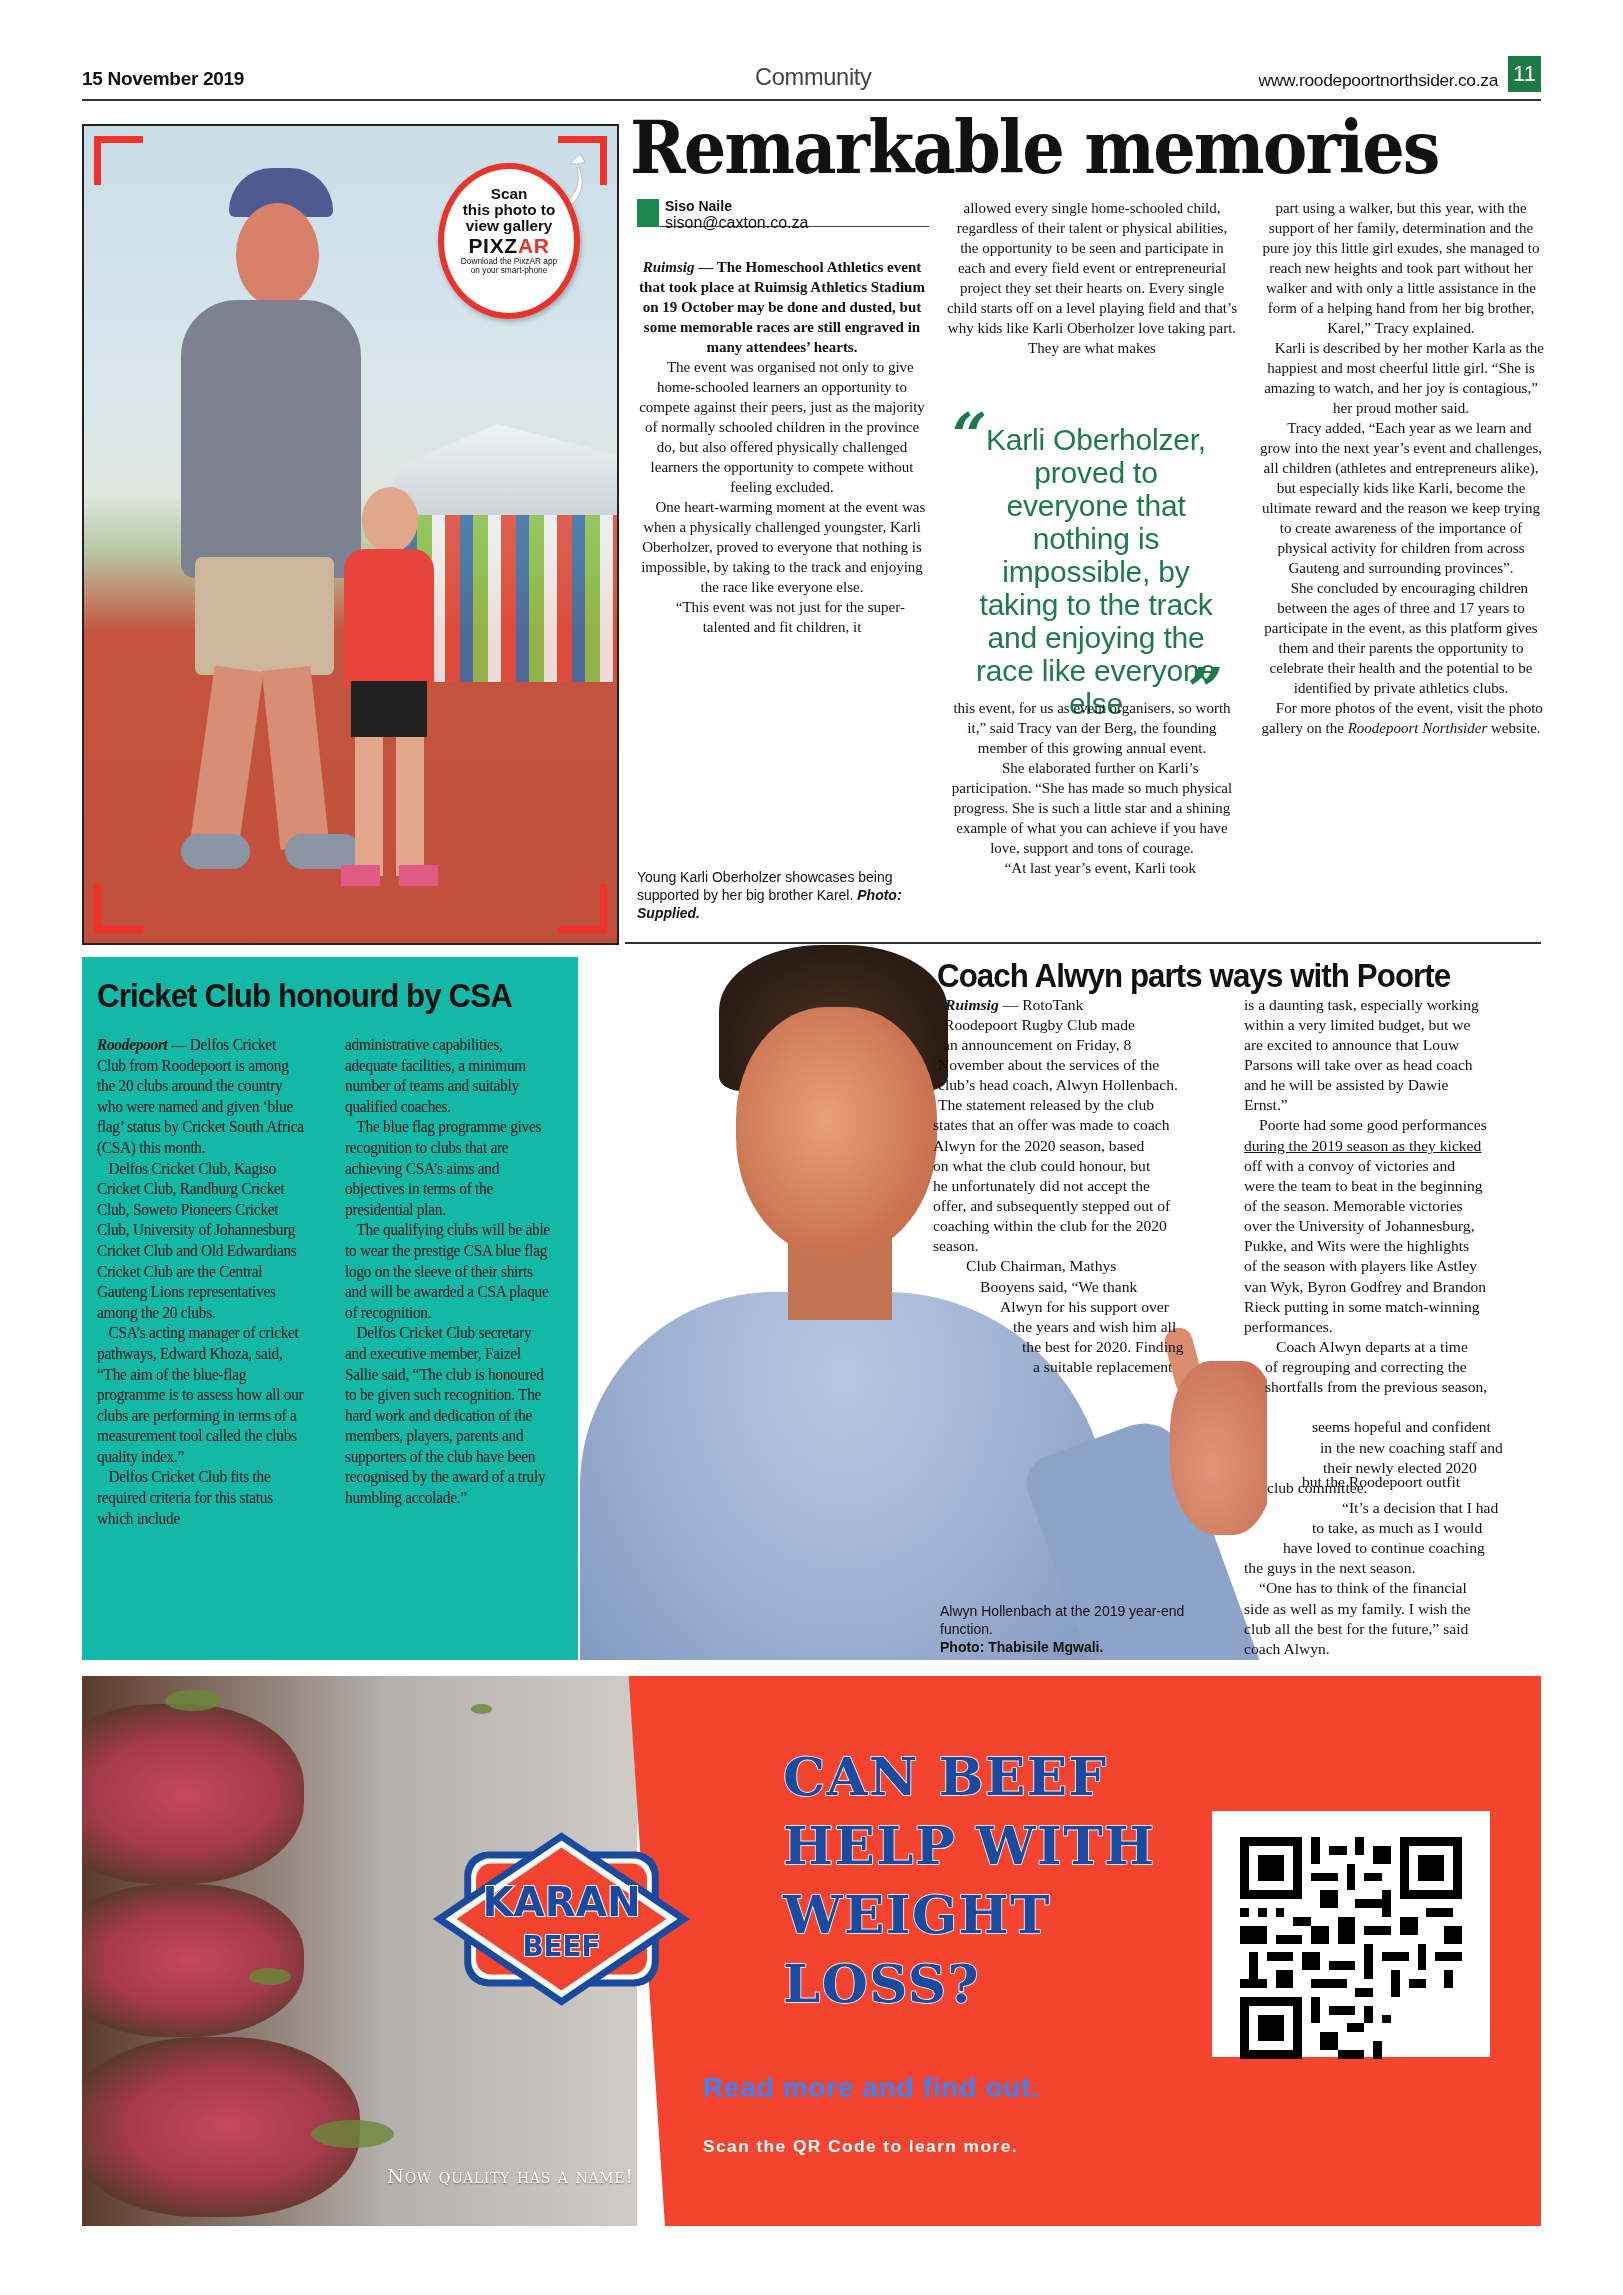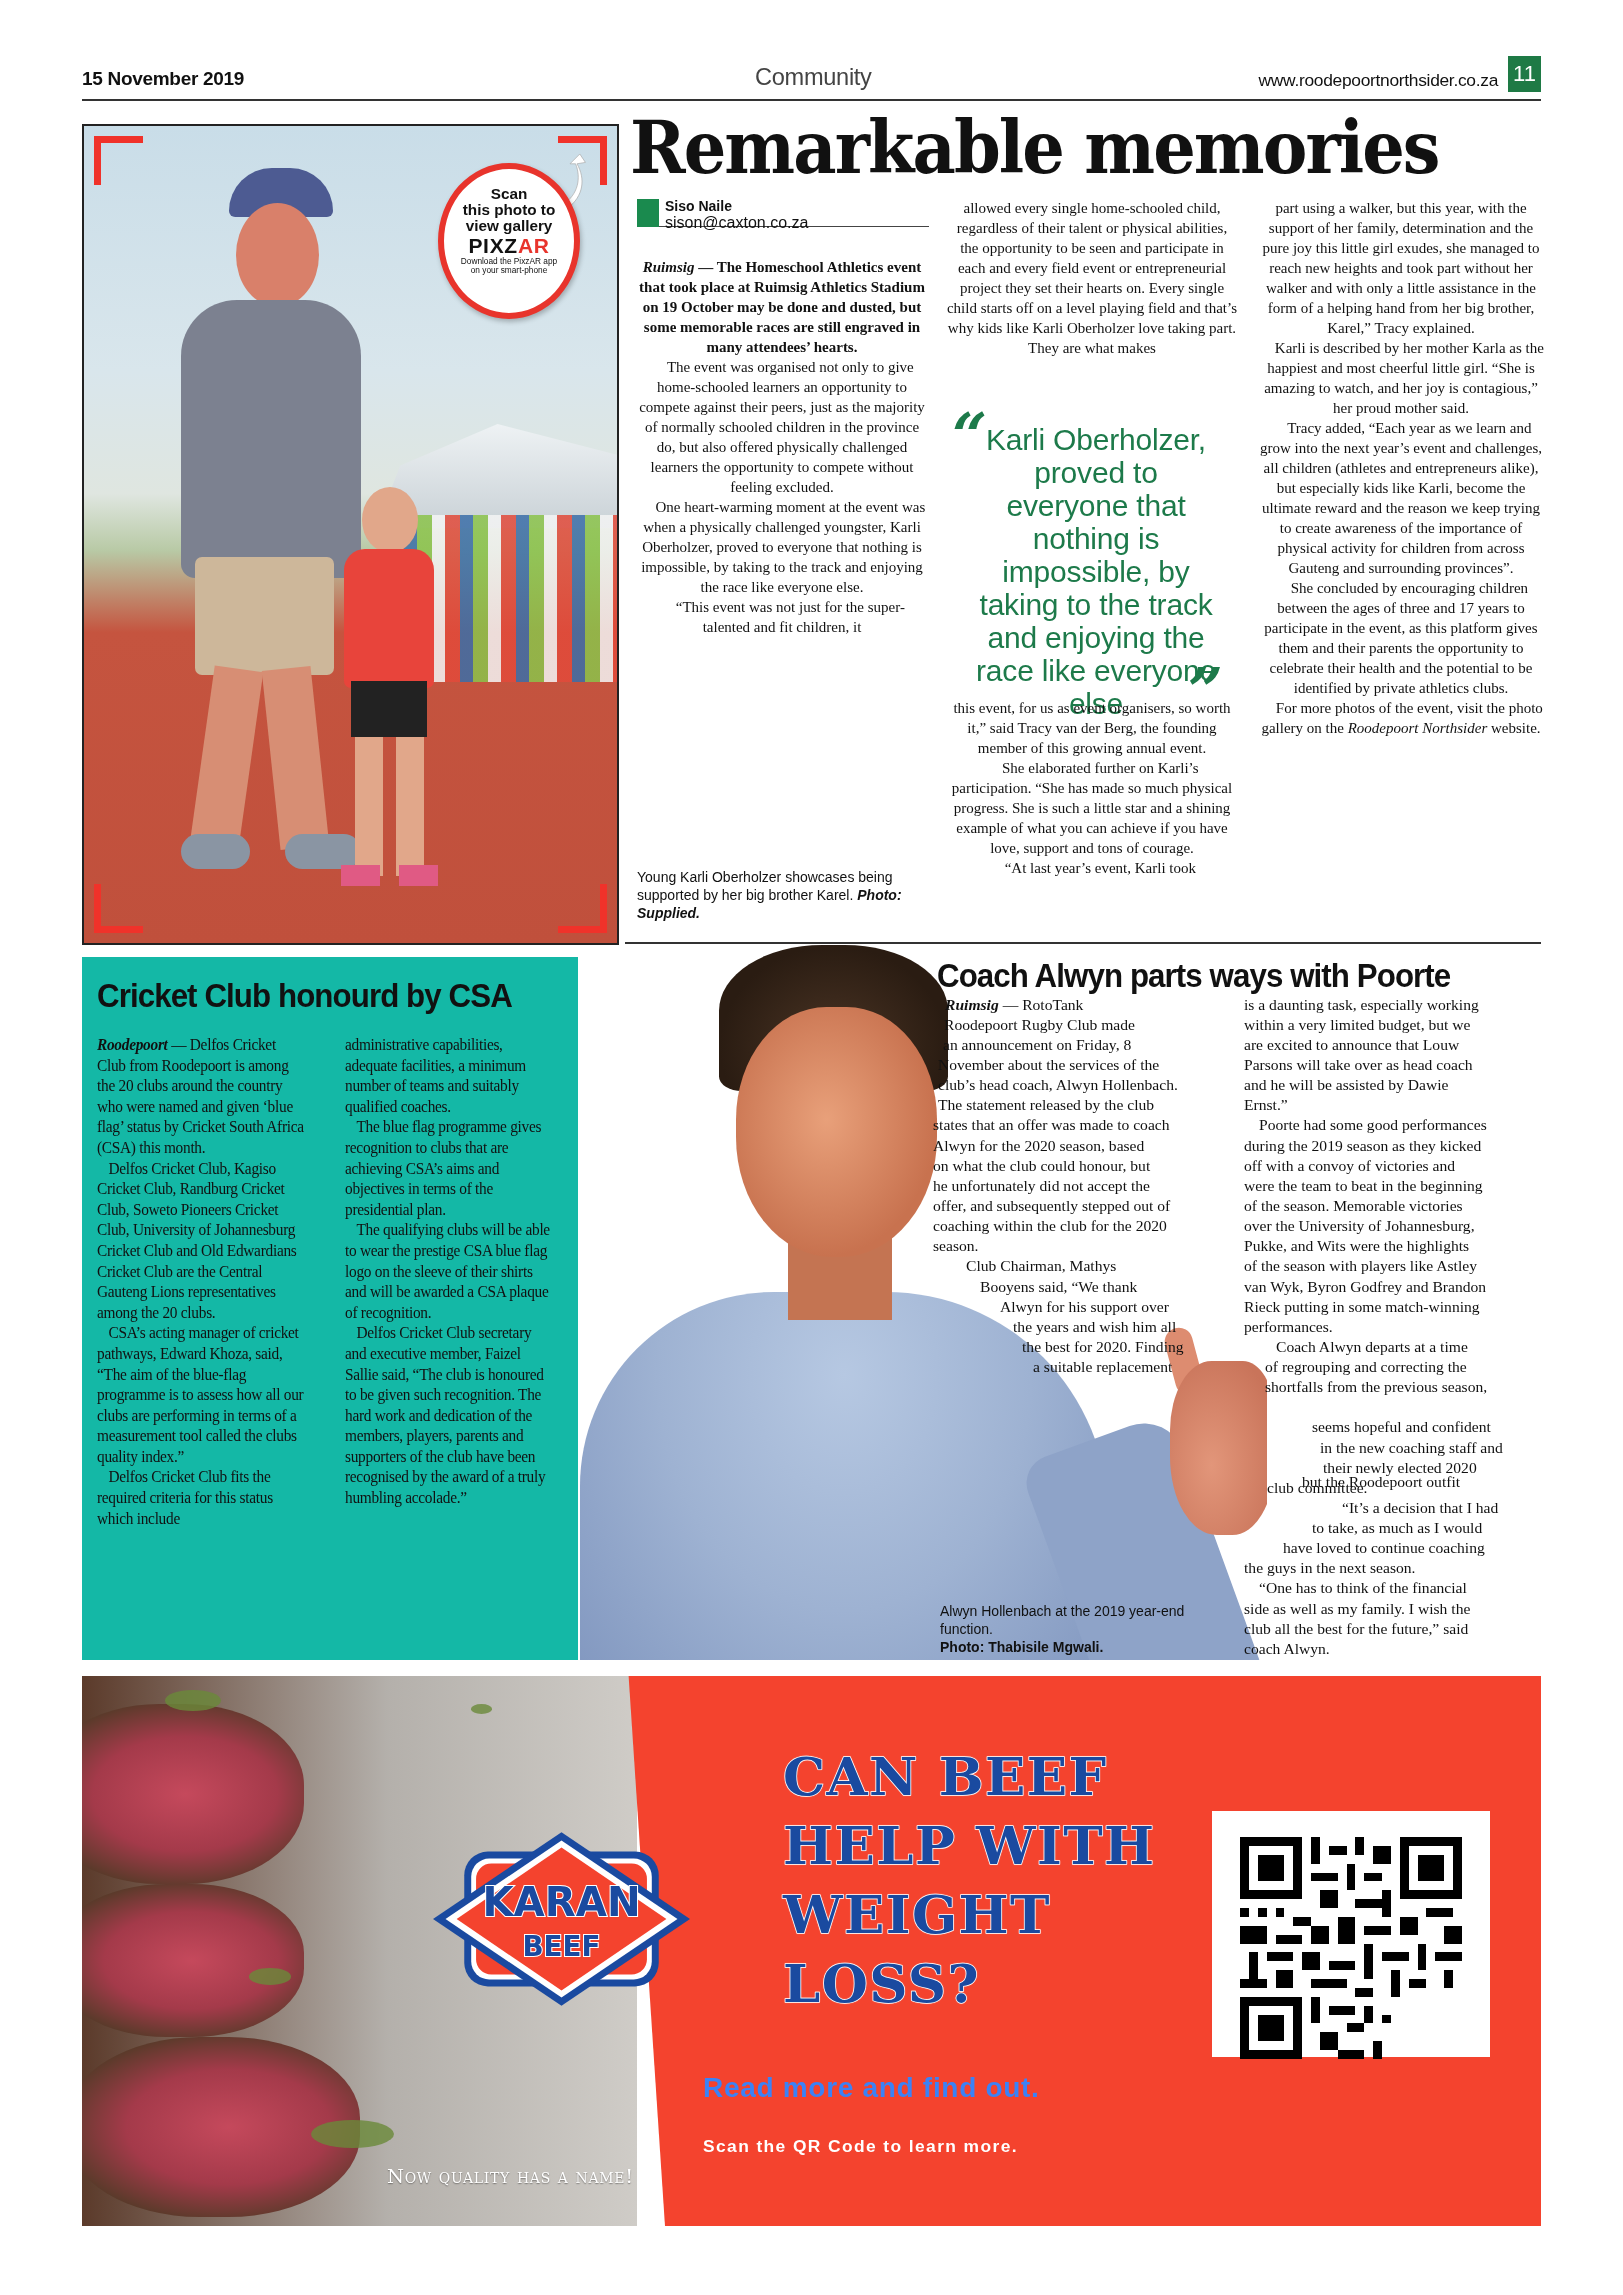--- a/index.html
+++ b/index.html
@@ -256,21 +256,21 @@
     <div class="cl" style="left: 1033px; top: 1357px;">a suitable replacement</div>
   </div>
 <div class="coach-text" id="c3col2">
     <div class="cl" style="left: 1244px; top: 995px;">is a daunting task, especially working</div>
     <div class="cl" style="left: 1244px; top: 1015px;">within a very limited budget, but we</div>
     <div class="cl" style="left: 1244px; top: 1035px;">are excited to announce that Louw</div>
     <div class="cl" style="left: 1244px; top: 1055px;">Parsons will take over as head coach</div>
     <div class="cl" style="left: 1244px; top: 1075px;">and he will be assisted by Dawie</div>
     <div class="cl" style="left: 1244px; top: 1095px;">Ernst.”</div>
     <div class="cl" style="left: 1259px; top: 1115px;">Poorte had some good performances</div>
-    <div class="cl" style="left: 1244px; top: 1136px;">during the 2019 season as they kicked</div>
+    <div class="cl" style="left: 1244px; top: 1136px; text-decoration: underline;">during the 2019 season as they kicked</div>
     <div class="cl" style="left: 1244px; top: 1156px;">off with a convoy of victories and</div>
     <div class="cl" style="left: 1244px; top: 1176px;">were the team to beat in the beginning</div>
     <div class="cl" style="left: 1244px; top: 1196px;">of the season. Memorable victories</div>
     <div class="cl" style="left: 1244px; top: 1216px;">over the University of Johannesburg,</div>
     <div class="cl" style="left: 1244px; top: 1236px;">Pukke, and Wits were the highlights</div>
     <div class="cl" style="left: 1244px; top: 1256px;">of the season with players like Astley</div>
     <div class="cl" style="left: 1244px; top: 1277px;">van Wyk, Byron Godfrey and Brandon</div>
     <div class="cl" style="left: 1244px; top: 1297px;">Rieck putting in some match-winning</div>
     <div class="cl" style="left: 1244px; top: 1317px;">performances.</div>
     <div class="cl" style="left: 1276px; top: 1337px;">Coach Alwyn departs at a time</div>

